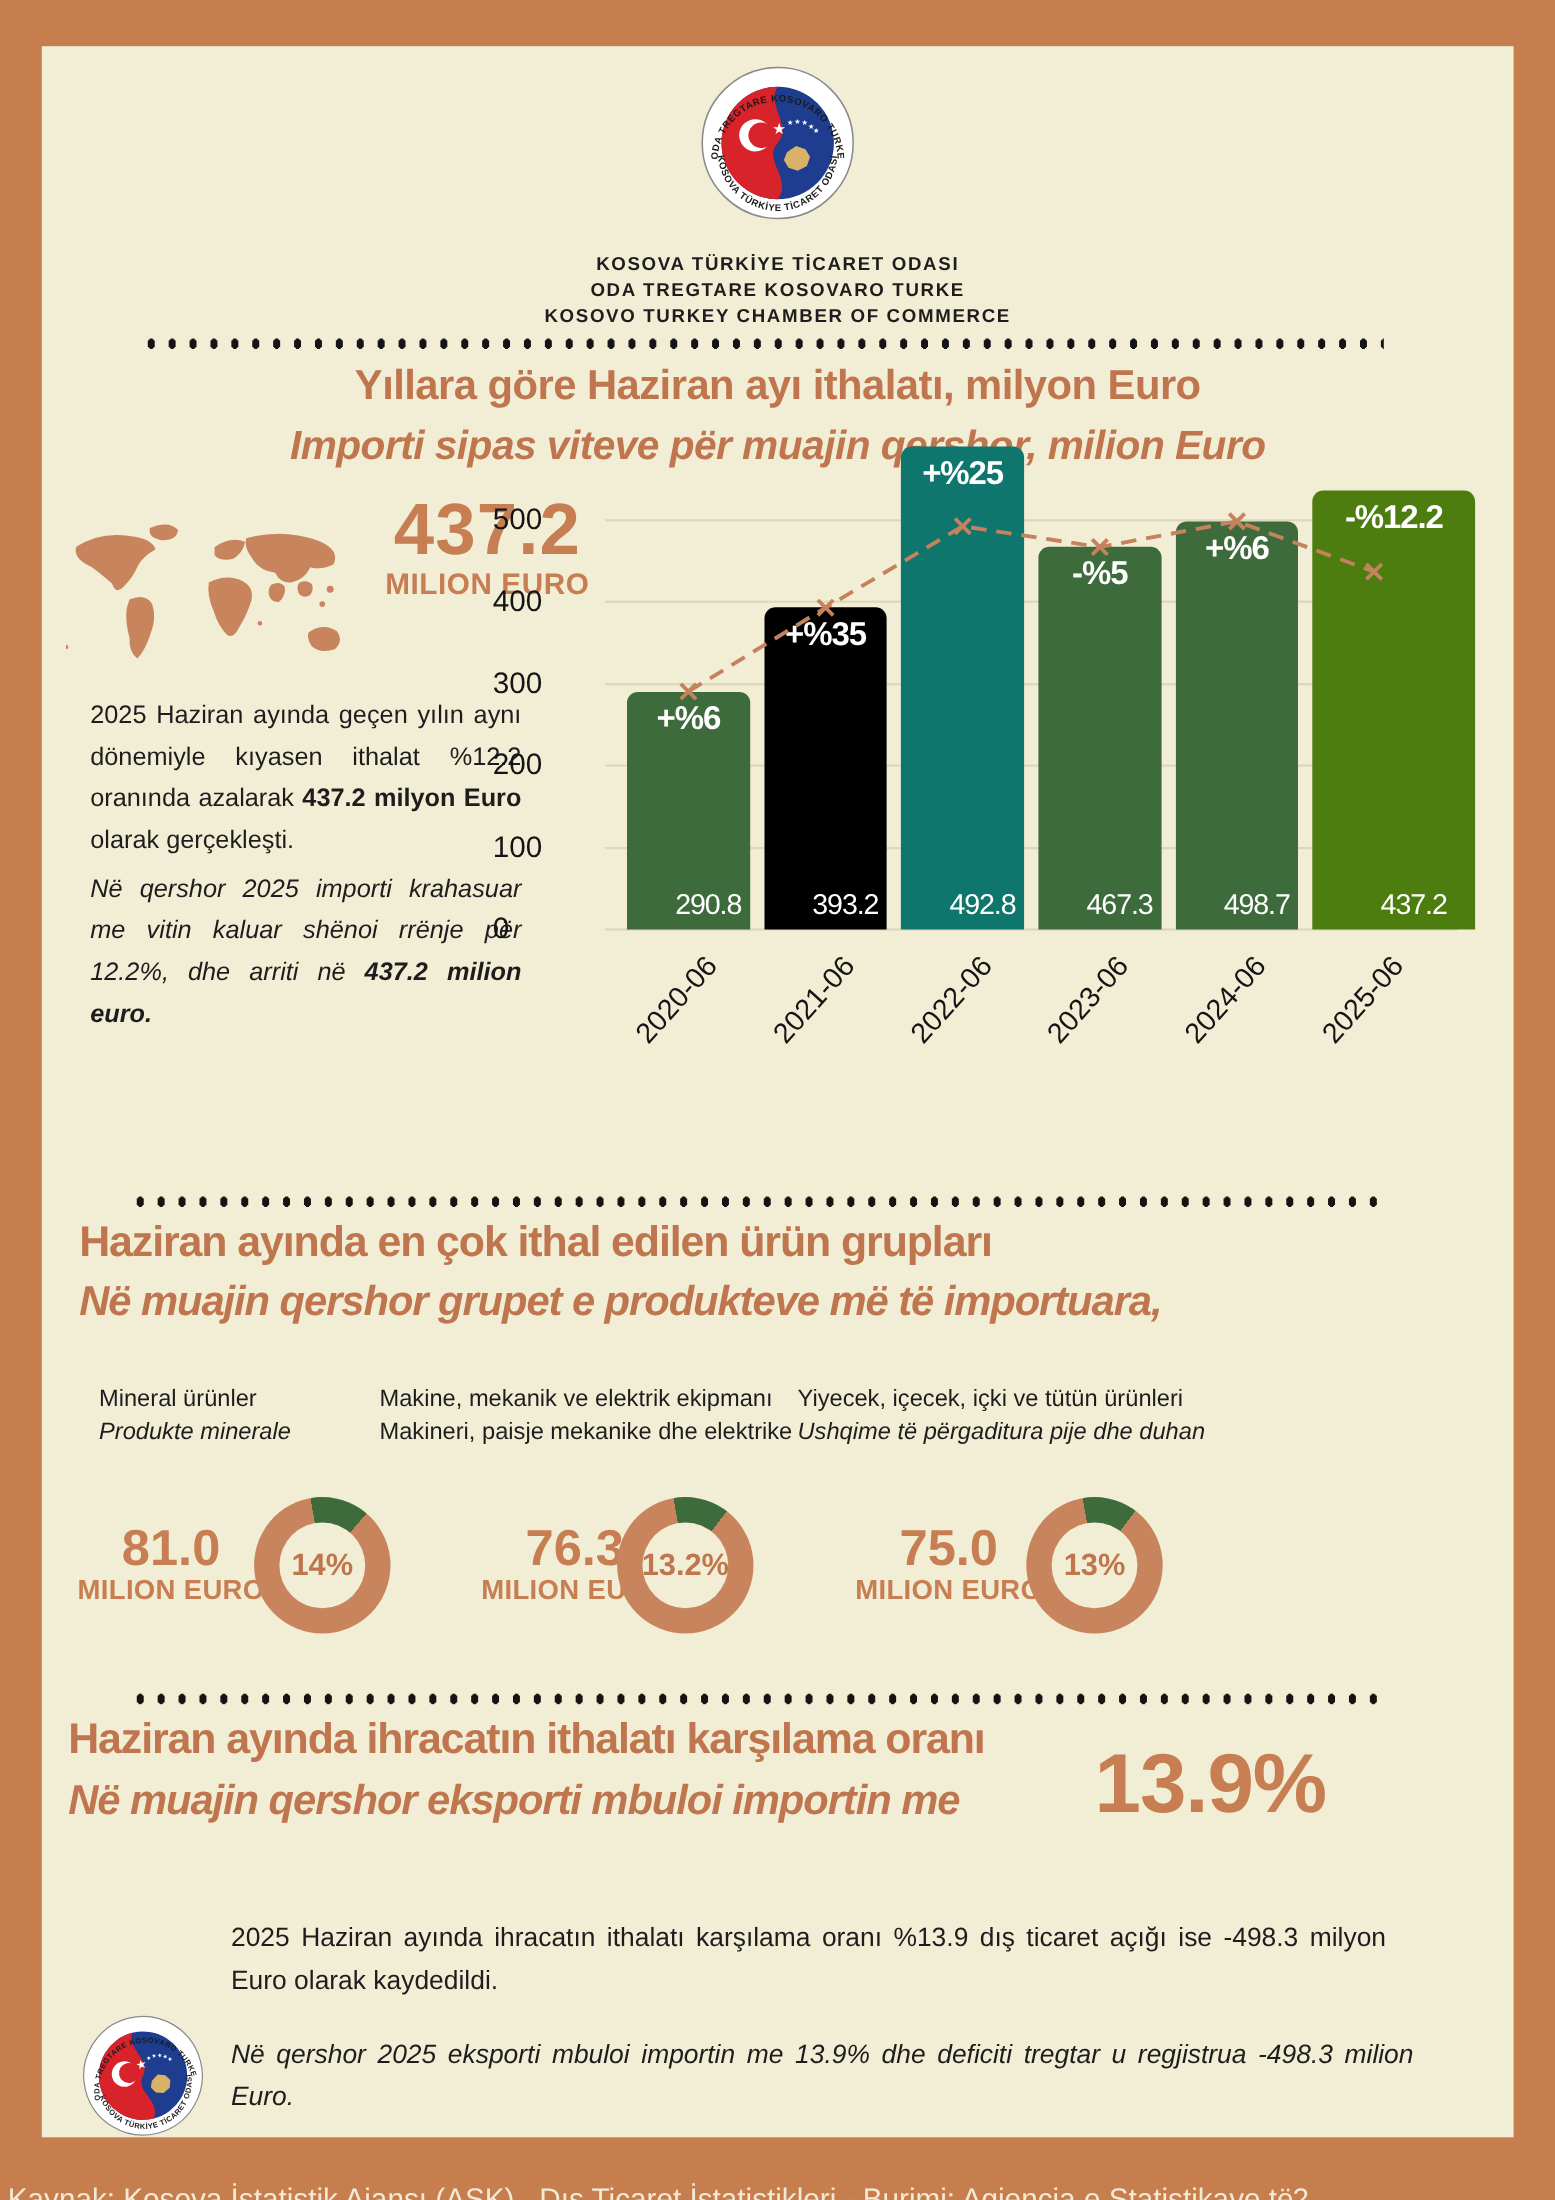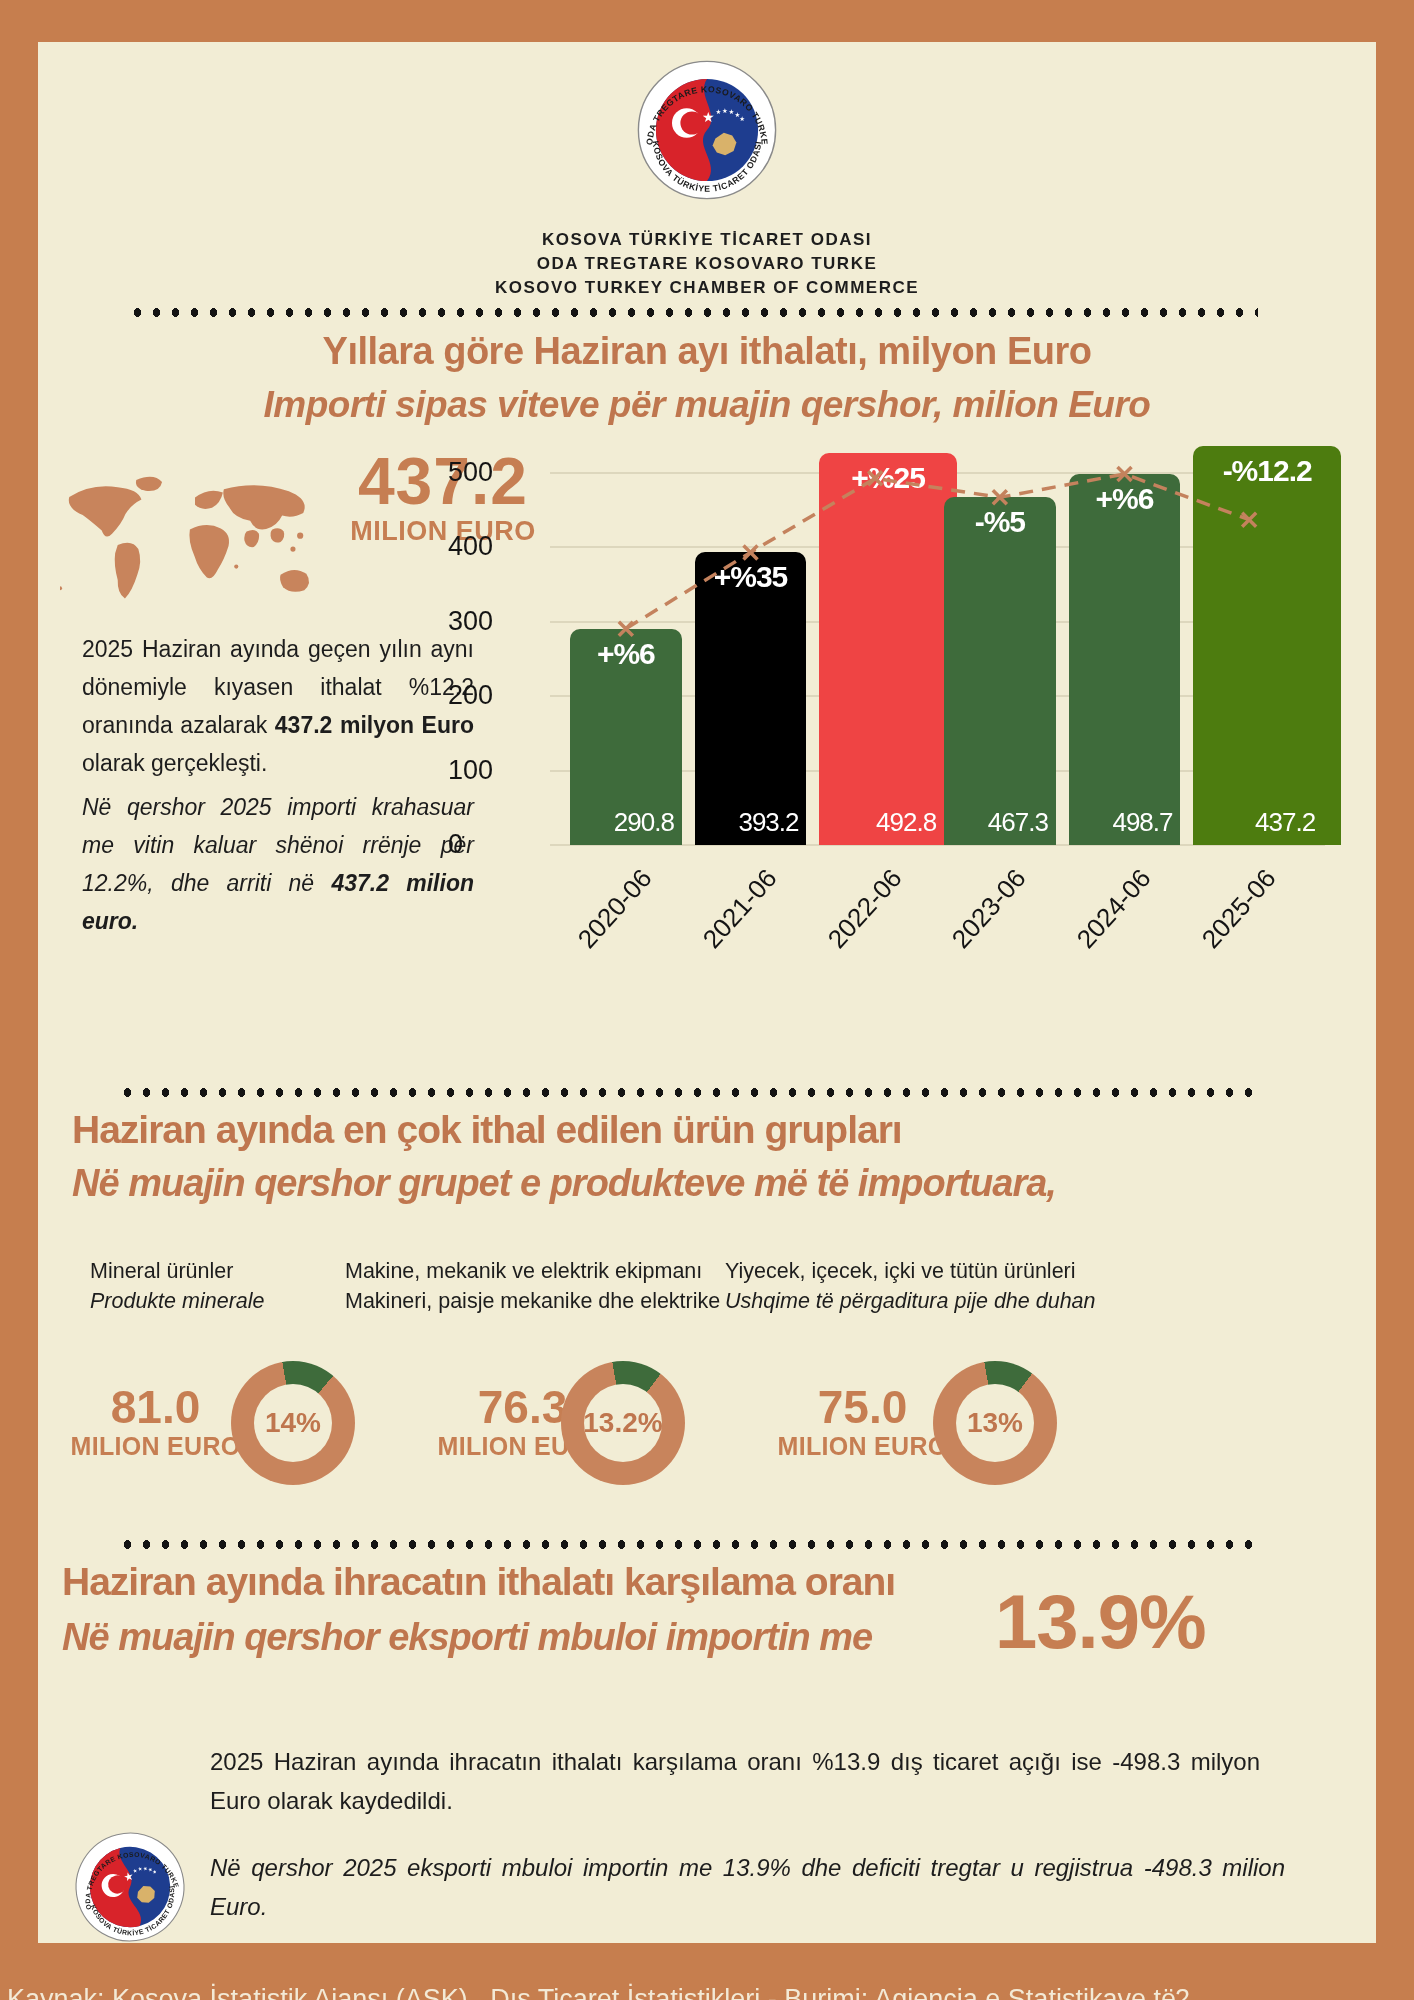--- a/index.html
+++ b/index.html
@@ -158,21 +158,21 @@
       <div class="grid" style="top: 73.4px;"></div>
       <div class="grid" style="top: -1px;"></div>
       <div class="bar" style="left: 20px; width: 111.667px; height: 216.355px; background: rgb(62, 107, 59);">
         <div class="pct">+%6</div>
         <div class="val">290.8</div>
       </div>
       <div class="bar" style="left: 144.667px; width: 111.667px; height: 292.541px; background: #000000;">
         <div class="pct">+%35</div>
         <div class="val">393.2</div>
       </div>
-      <div class="bar" style="left: 269.333px; width: 111.667px; height: 392px; background: #ef4444; padding-left: 26px;">
+      <div class="bar" style="left: 269.333px; width: 111.667px; height: 439px; background: #0f766e;">
         <div class="pct">+%25</div>
         <div class="val">492.8</div>
       </div>
       <div class="bar" style="left: 394px; width: 111.667px; height: 347.671px; background: rgb(62, 107, 59);">
         <div class="pct">-%5</div>
         <div class="val">467.3</div>
       </div>
       <div class="bar" style="left: 518.667px; width: 111.667px; height: 371.033px; background: rgb(62, 107, 59);">
         <div class="pct">+%6</div>
         <div class="val">498.7</div>

